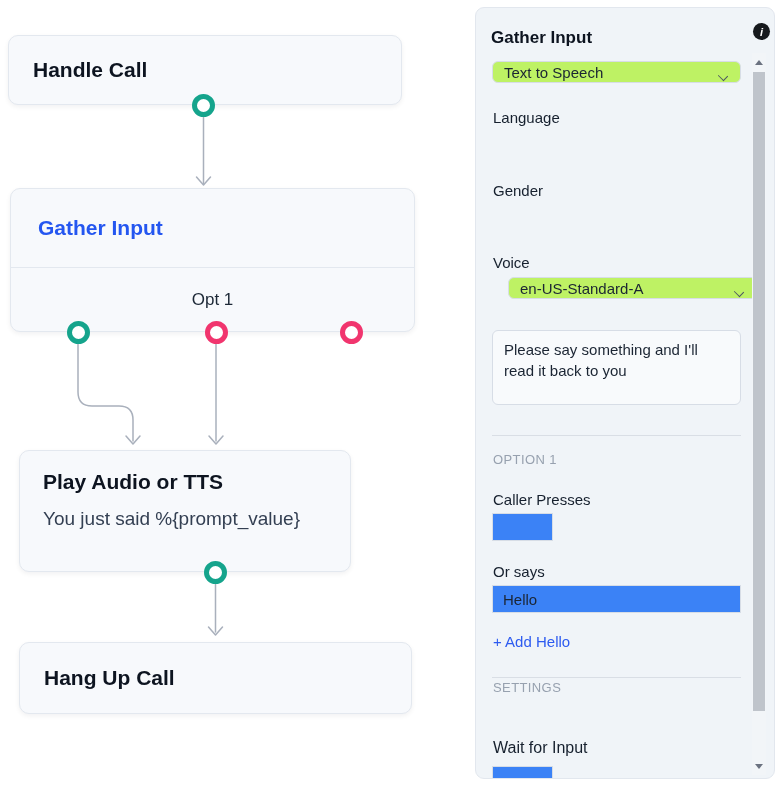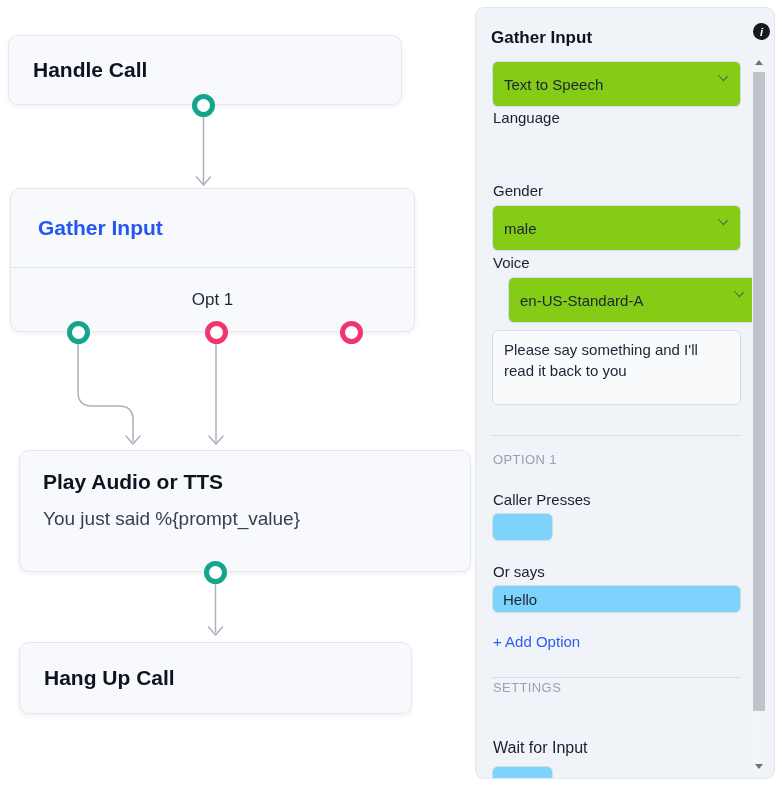--- a/index.html
+++ b/index.html
@@ -16,57 +16,57 @@
   .node-simple { display:flex; align-items:center; padding:0 24px; }
   .node-handle { left:8px; top:35px; width:394px; height:70px; }
   .node-gather { left:10px; top:188px; width:405px; height:144px; }
   .gather-head { height:78px; display:flex; align-items:center; padding:0 27px; }
   .gather-title { font-size:21px; font-weight:600; color:#2456f0; }
   .ports-row { position:relative; height:64px; border-top:1px solid #e3e8ef;
     display:flex; }
   .port-col { flex:1; display:flex; align-items:center; justify-content:center;
     font-size:17px; color:#1c2836; }
   .port-col + .port-col { border-left:1px solid #e3e8ef; }
-  .node-play { left:19px; top:450px; width:452px; height:122px; padding:16px 23px; }
+  .node-play { left:19px; top:450px; width:332px; height:122px; padding:16px 23px; }
   .node-play .node-title { line-height:30px; }
   .node-sub { margin-top:8px; font-size:19px; color:#333f52; line-height:28px; }
   .node-hang { left:19px; top:642px; width:393px; height:72px; }
 
   .port-dot { position:absolute; width:23px; height:23px; border-radius:50%;
     background:#ffffff; border-width:5px; border-style:solid; z-index:5; }
   .dot-teal { border-color:#15a48c; }
   .dot-pink { border-color:#f1356e; }
 
   
   .panel { position:absolute; left:475px; top:7px; width:300px; height:772px;
     background:#f0f4f8; border:1px solid #e2e7ee; border-radius:9px; overflow:hidden; }
   .panel-title { position:absolute; left:15px; top:20px; font-size:17px;
     font-weight:700; color:#0d1420; }
   .info-icon { position:absolute; left:277px; top:15px; width:17px; height:17px;
     border-radius:50%; background:#16191d; color:#ffffff; font-size:11px;
     font-weight:700; display:flex; align-items:center; justify-content:center;
     cursor:pointer; font-style:italic; }
   .fld-label { position:absolute; left:17px; font-size:15px; color:#16202e;
     line-height:18px; }
-  .selectbox { position:absolute; left:16px; width:249px; height:46px;
-    background:#84cc16; border:1px solid #d7dde6; border-radius:6px;
+  .selectbox { position:absolute; left:16px; width:249px; height:22px;
+    background:#bef264; border:1px solid #d7dde6; border-radius:6px;
     display:flex; align-items:center; padding:0 30px 0 11px; font-size:15px;
     color:#1b2533; cursor:pointer; }
   .chev { position:absolute; right:13px; top:10px; width:8px; height:8px;
     border-right:1.6px solid #4b5563; border-bottom:1.6px solid #4b5563;
     transform:rotate(45deg) scale(1,.82); }
   .textbox { position:absolute; left:16px; top:322px; width:249px; height:75px;
     background:#f8fafc; border:1px solid #d7dde6; border-radius:6px;
     padding:8px 11px; font-size:15px; line-height:21px; color:#1b2533;
     font-family:"Liberation Sans", sans-serif; resize:none; outline:none; }
   .divider { position:absolute; left:16px; width:249px; height:1px; background:#d9dee5; }
   .section-head { position:absolute; left:17px; font-size:13px; color:#97a1af;
     letter-spacing:.4px; }
-  .txtinput { position:absolute; background:#7dd3fc; border:1px solid #d7dde6;
-    border-radius:6px; font-size:15px; color:#1b2533; padding:0 10px;
+  .txtinput { position:absolute; background:#3b82f6; border:1px solid #d7dde6;
+    border-radius:0; font-size:15px; color:#1b2533; padding:0 10px;
     font-family:"Liberation Sans", sans-serif; outline:none; }
   .inp-small { left:16px; width:61px; height:28px; }
   .inp-wide  { left:16px; width:249px; height:28px; }
   .add-link { position:absolute; left:17px; top:625px; font-size:15px;
     color:#2d5bf0; cursor:pointer; text-decoration:none; }
   .wait-label { font-size:16px; }
 
   
   .sb-track { position:absolute; left:276px; top:45px; width:14px; height:722px;
     background:#f2f5f8; }
@@ -136,44 +136,40 @@
     <div class="info-icon">i</div>
 
     <div class="selectbox" style="top:53px;">
       <span>Text to Speech</span>
       <span class="chev"></span>
     </div>
 
     <div class="fld-label" style="top:101px;">Language</div>
 
     <div class="fld-label" style="top:174px;">Gender</div>
-    <div class="selectbox" style="top:197px;">
-      <span>male</span>
-      <span class="chev"></span>
-    </div>
 
     <div class="fld-label" style="top:246px;">Voice</div>
     <div class="selectbox" style="top:269px;margin-left:16px;">
       <span>en-US-Standard-A</span>
       <span class="chev"></span>
     </div>
 
     <textarea class="textbox" style="">Please say something and I'll read it back to you</textarea>
 
     <div class="divider" style="top:427px;"></div>
 
     <div class="section-head" style="top:444px;">OPTION 1</div>
 
     <div class="fld-label" style="top:483px;">Caller Presses</div>
     <input class="txtinput inp-small" style="top: 505px;" value="">
 
     <div class="fld-label" style="top:555px;">Or says</div>
     <input class="txtinput inp-wide" style="top: 577px;" value="Hello">
 
-    <a class="add-link" href="#">+ Add Option</a>
+    <a class="add-link" href="#">+ Add Hello</a>
 
     <div class="divider" style="top:669px;"></div>
 
     <div class="section-head" style="top:672px;">SETTINGS</div>
 
     <div class="fld-label wait-label" style="top:731px;">Wait for Input</div>
     <input class="txtinput inp-small" style="top: 758px;" value="">
 
     <div class="sb-track">
       <div class="sb-btn sb-up">

